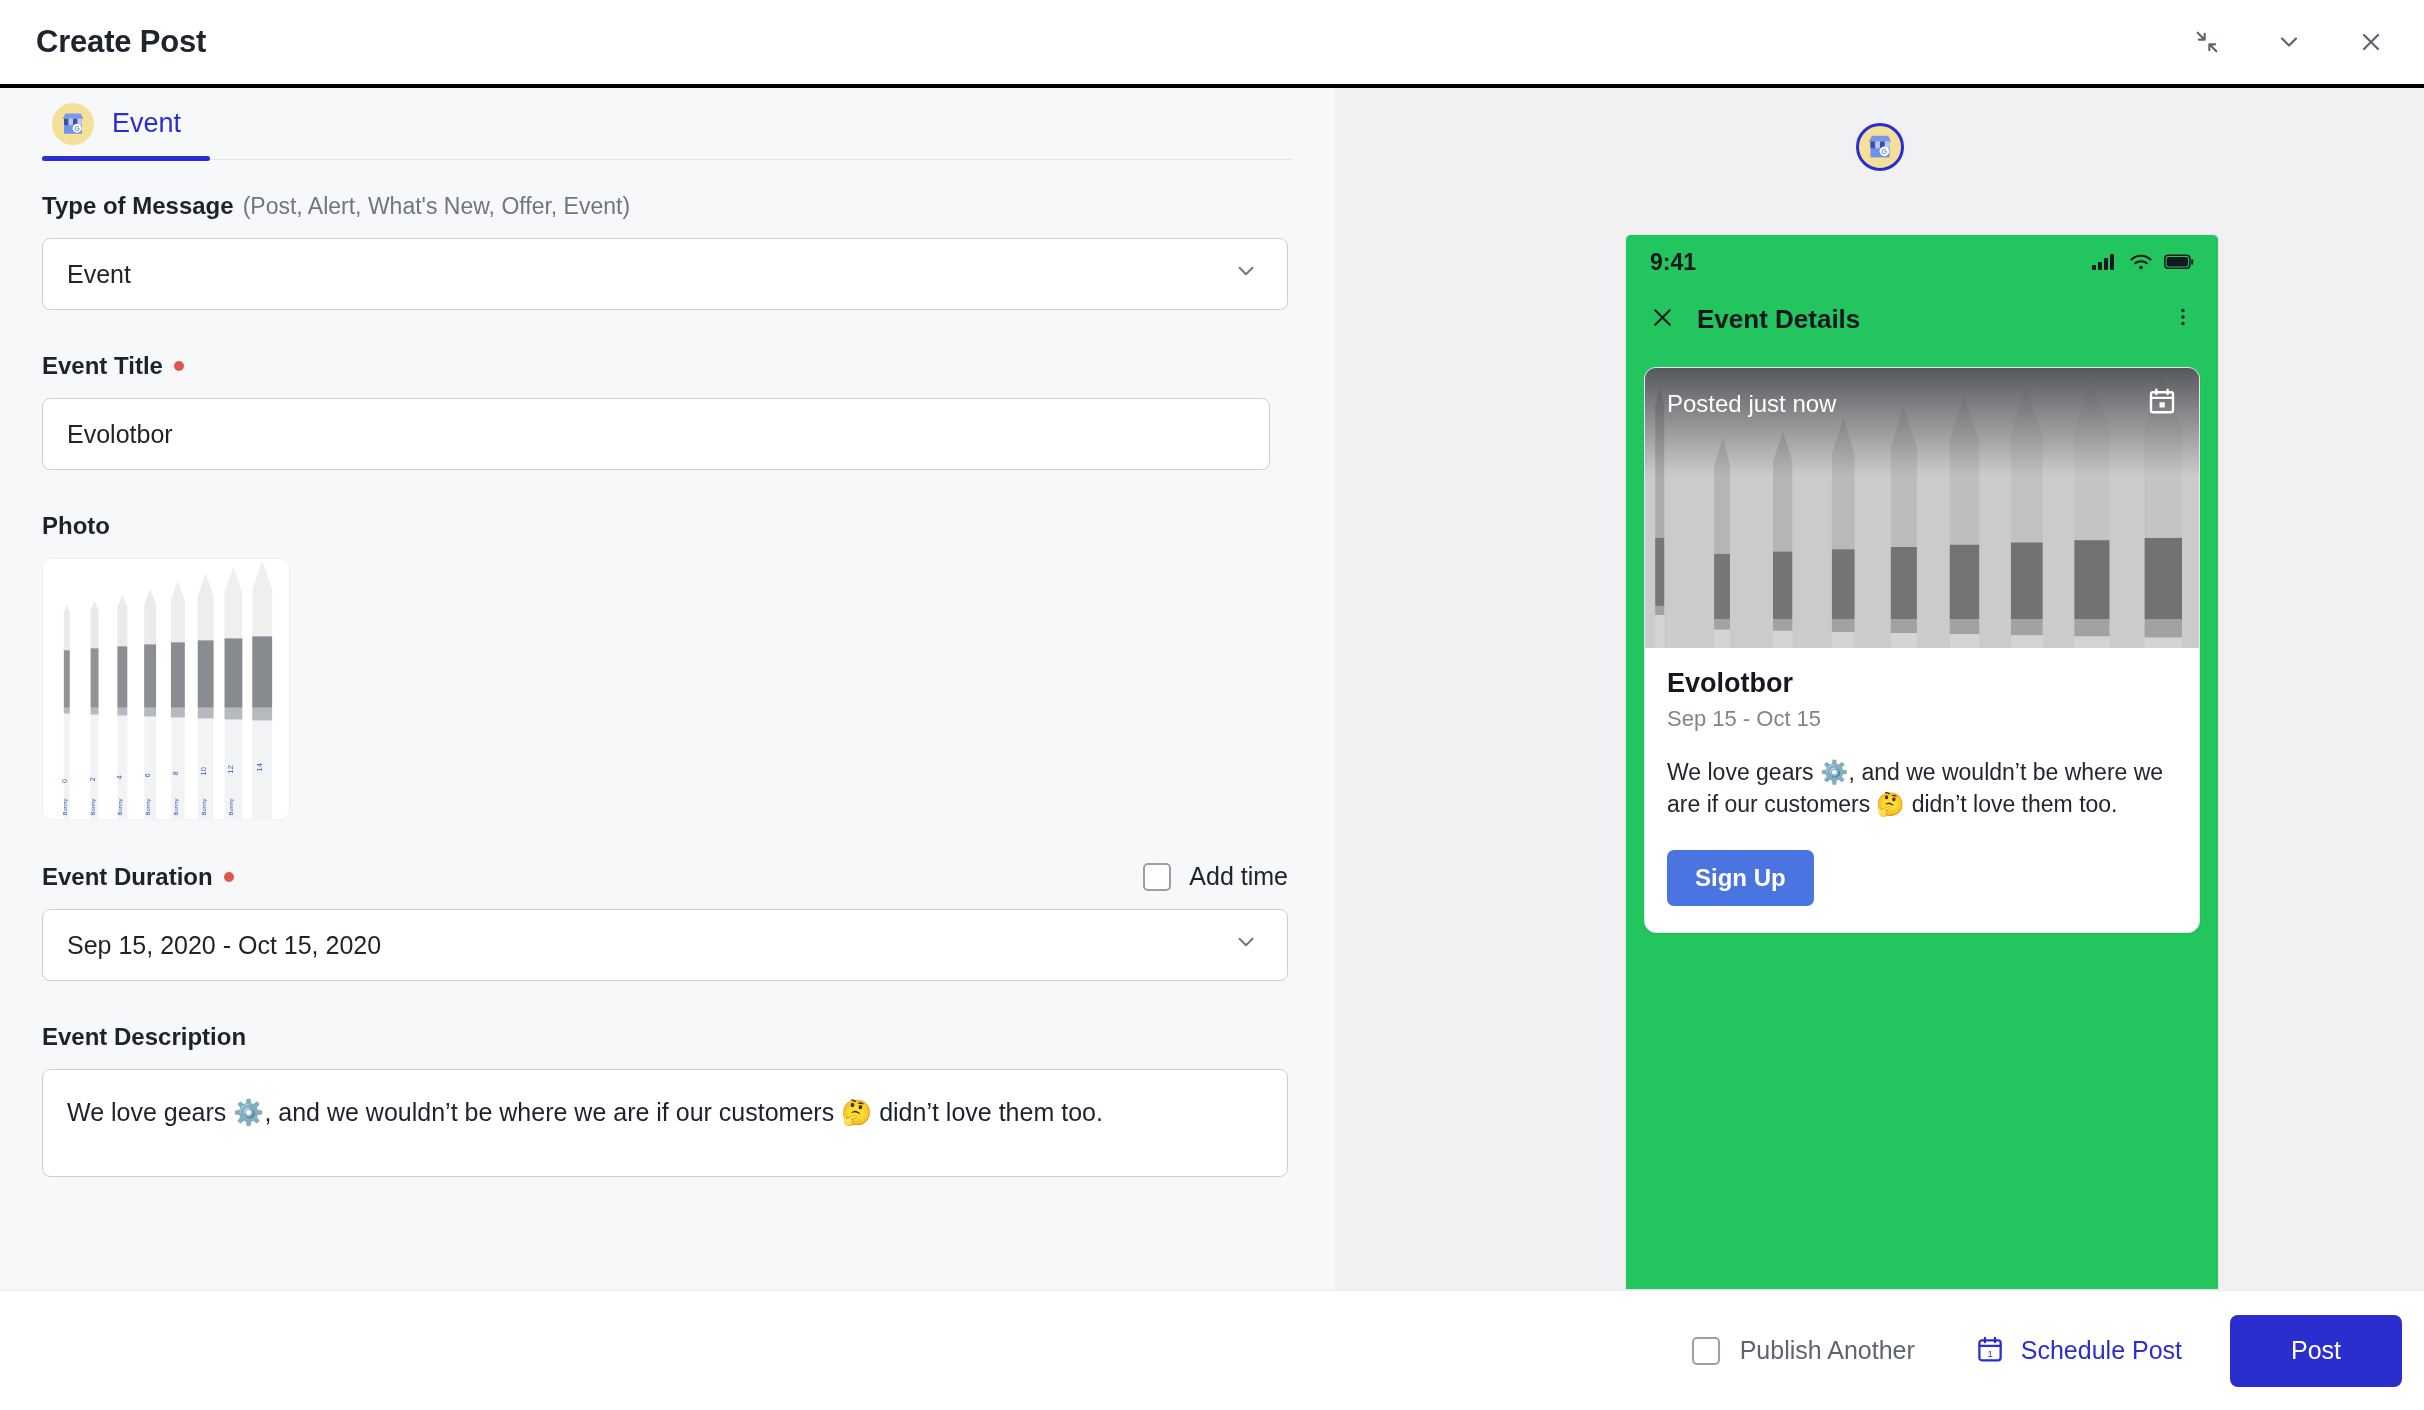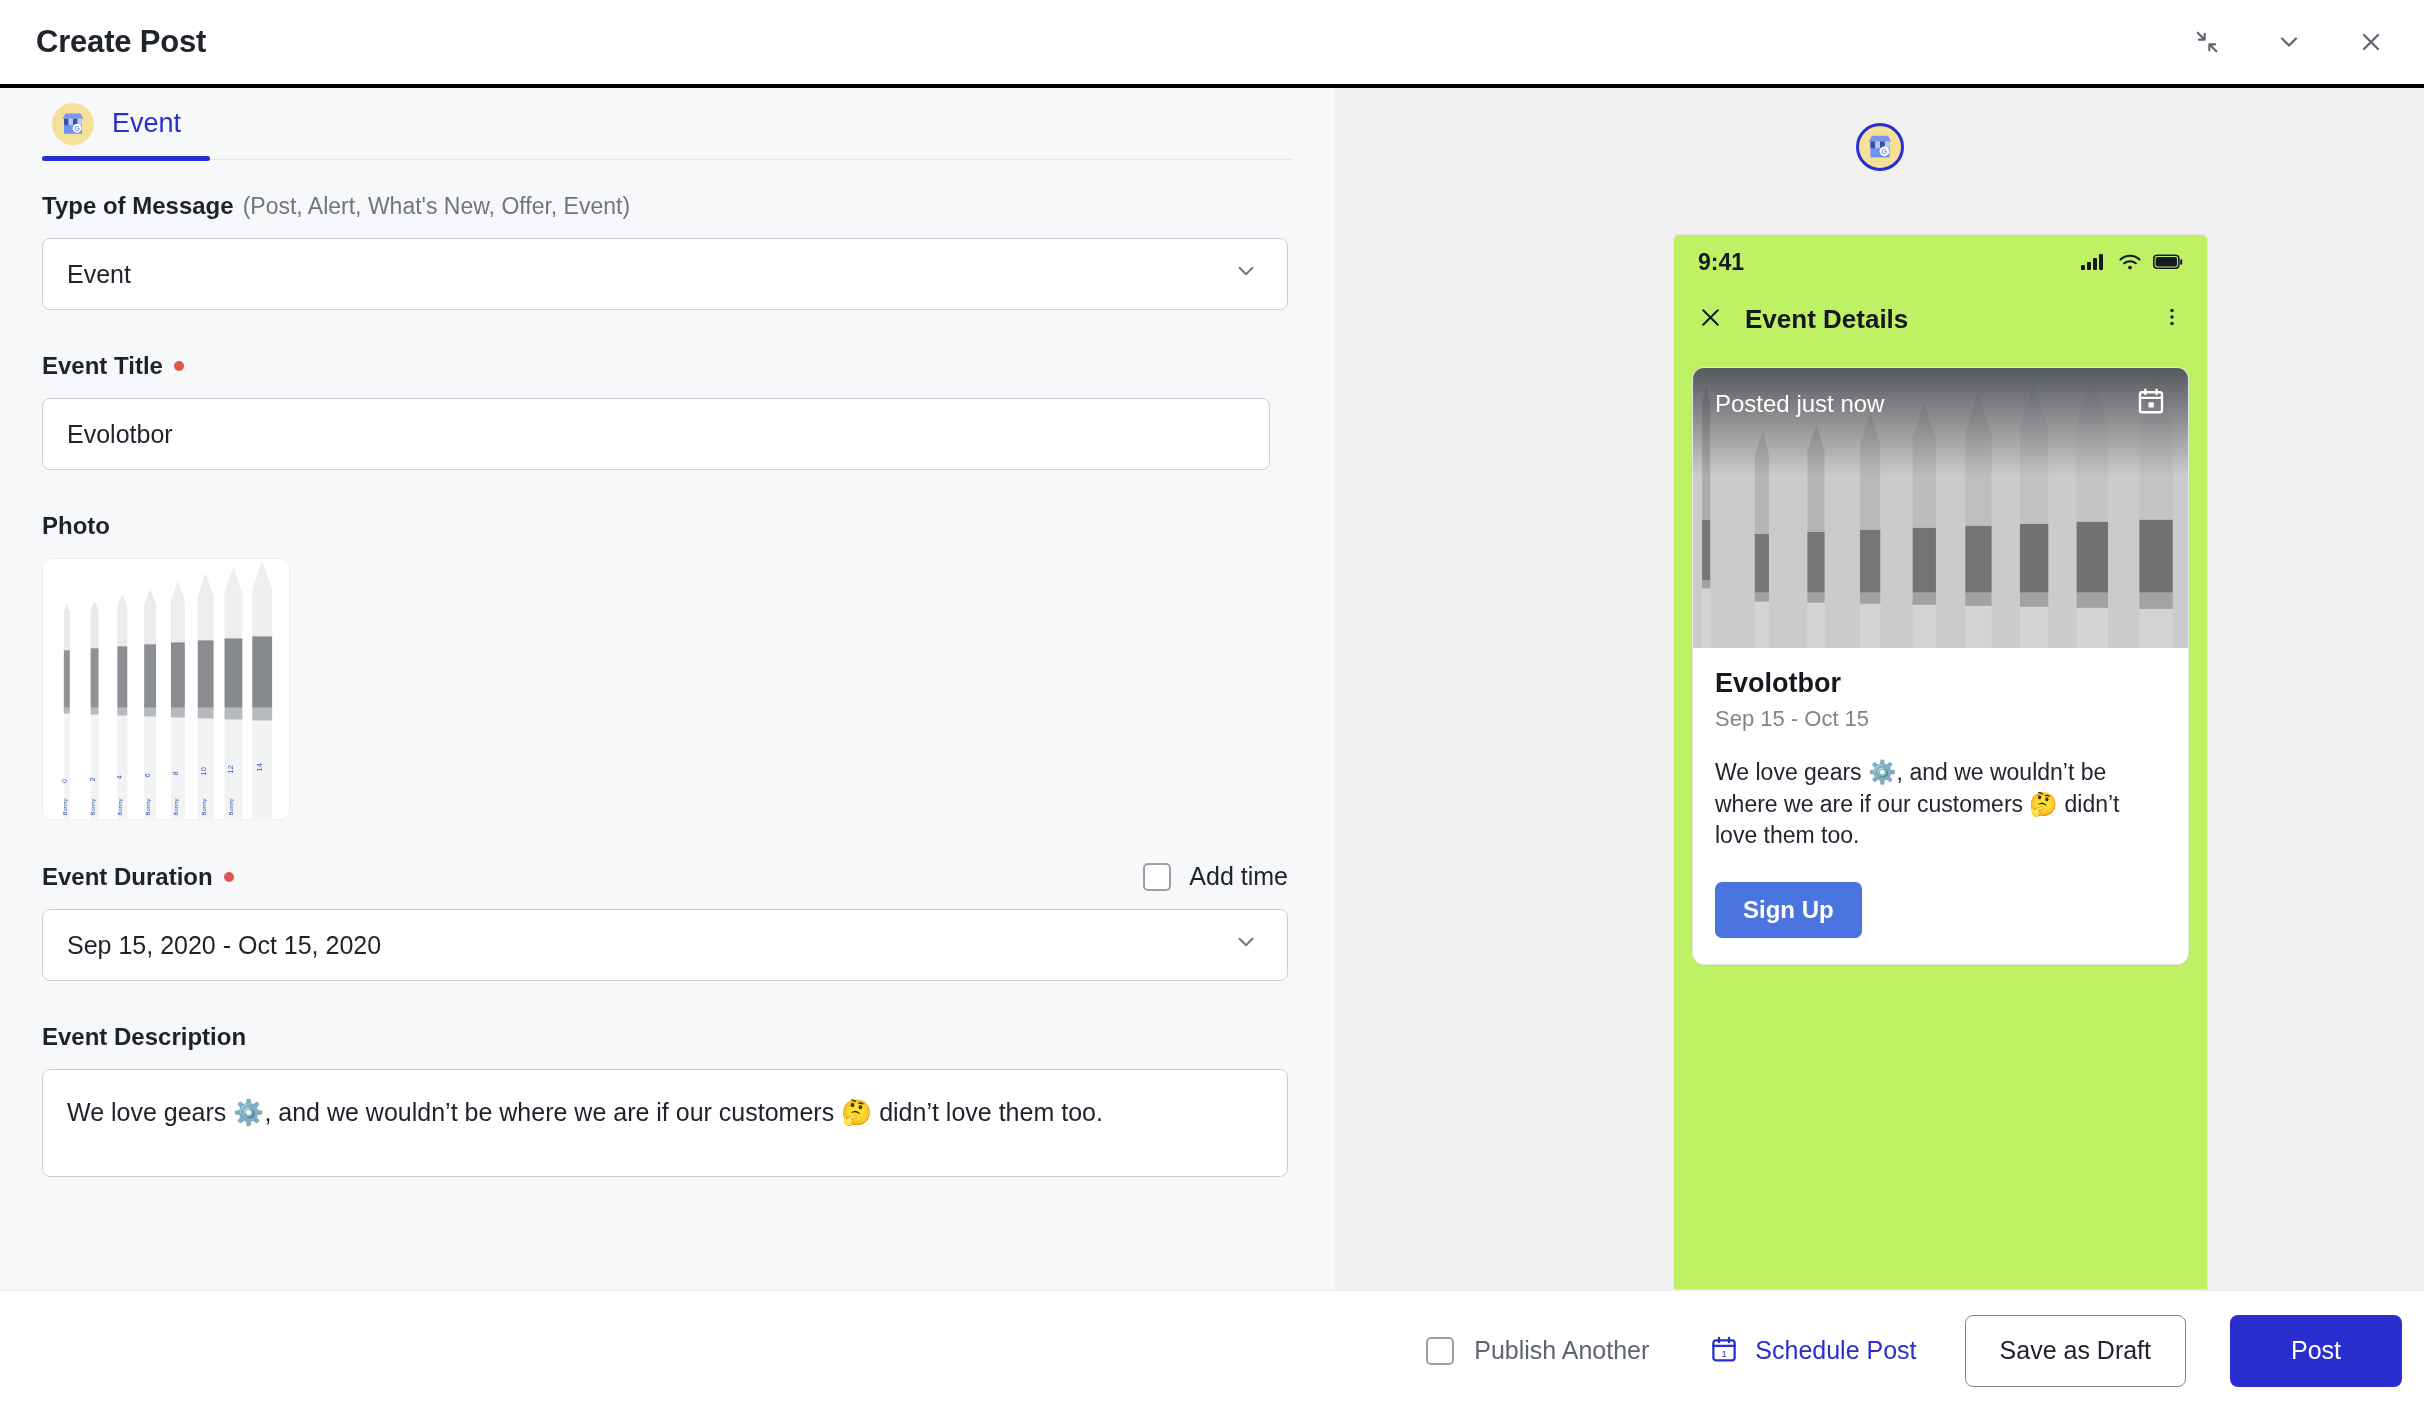--- a/index.html
+++ b/index.html
@@ -149,26 +149,25 @@
     position: absolute; top: 88px; left: 1335px;
     width: 1089px; height: 1202px;
     background: #f1f1f3;
   }
   .preview-head {
     display: flex; justify-content: center;
     padding-top: 35px;
   }
   .phone {
     position: absolute; top: 146px; left: 290px;
-    width: 535px; height: 1056px;
-    background: #bef264;
+    width: 594px; height: 1056px;
+    background: #22c55e;
     border: 1px solid #e3e3e6;
     border-top-left-radius: 6px; border-top-right-radius: 6px;
     overflow: hidden;
-    margin-left: 48px;
   }
   .status-bar {
     display: flex; align-items: center;
     height: 54px; padding: 0 24px 0 24px;
     font-size: 23px; font-weight: bold; color: #15181f;
   }
   .status-icons { margin-left: auto; display: flex; align-items: center; gap: 11px; }
   .phone-head {
     display: flex; align-items: center;
     height: 60px; padding: 0 24px;
@@ -596,17 +595,16 @@
       <span>
         <svg width="30" height="30" viewBox="0 0 24 24" fill="none" stroke="#2b2ecf" stroke-width="1.8" stroke-linecap="round">
           <rect x="3.5" y="5" width="17" height="16" rx="2"></rect>
           <path d="M3.5 9.5 H20.5"></path>
           <path d="M8 3 V6.5 M16 3 V6.5"></path>
           <text x="12" y="18.6" font-size="7.5" fill="#2b2ecf" stroke="none" font-family="Liberation Sans, sans-serif" text-anchor="middle">1</text>
         </svg>
       </span>
       <span class="lbl">Schedule Post</span>
     </div>
-    <div class="btn-draft">Save as Draft</div>
     <div class="btn-post">Post</div>
   </div>
 
 </div>
 
 </body></html>

